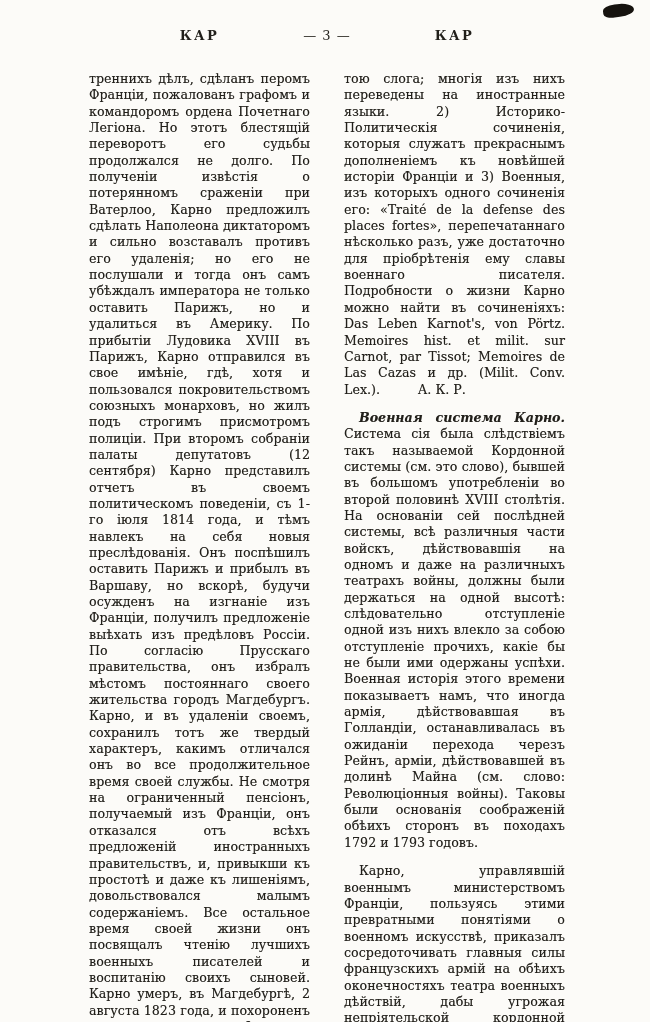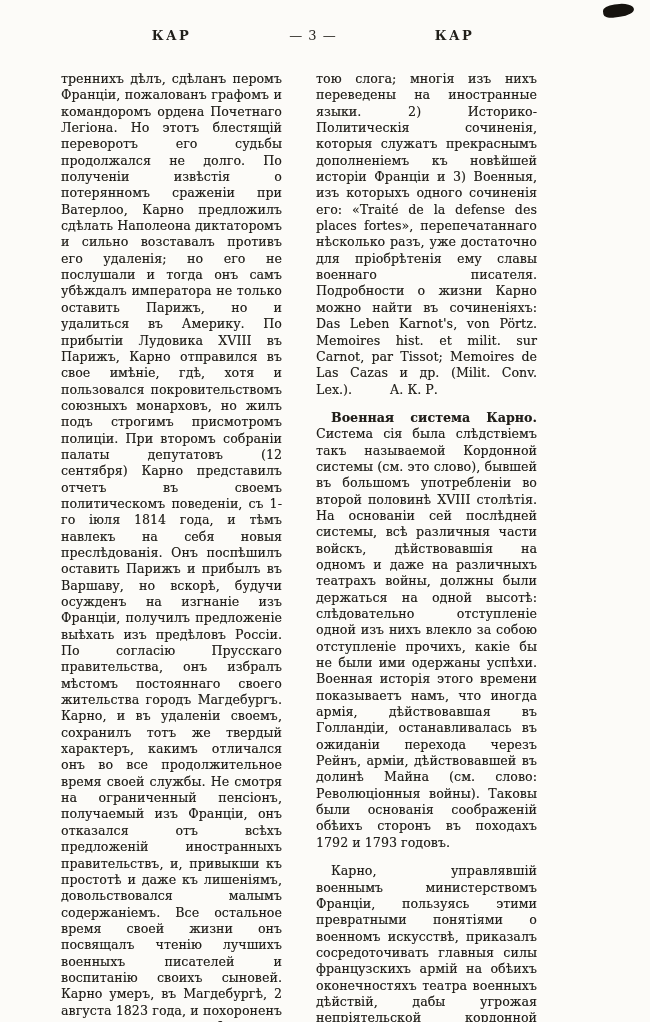--- a/index.html
+++ b/index.html
@@ -10,21 +10,21 @@
     background: var(--paper, #fcfbf8);
     color: var(--ink, #211f1a);
     font-family: "DejaVu Serif", "Liberation Serif", serif;
     position: relative;
     overflow: hidden;
   }
   .page {
     position: relative;
     width: 650px;
     height: 850px;
-    padding: 28px 73px 0 49px;
+    padding: 28px 73px 0 77px;
   }
   .running-head {
     position: relative;
     height: 22px;
     font-size: 13px;
   }
   .running-head .kw {
     font-weight: bold;
     letter-spacing: 2.5px;
   }
@@ -46,21 +46,21 @@
     font-size: 12.5px;
     line-height: 16.35px;
     text-align: justify;
     letter-spacing: 0.1px;
     hyphens: none;
     text-shadow: 0.25px 0 0 rgba(33, 31, 26, 0.5);
   }
   .para { margin: 12px; text-indent: 0; }
   .para.indent { text-indent: 15px; }
   .run-italic { }
-  .run-bold { font-weight: bold; }
+  .run-bold { font-weight: bold; font-style: italic; }
   .run-signature {
     display: inline-block;
     margin-left: 3em;
     white-space: nowrap;
   }
   .ink-mark {
     position: absolute;
     top: 4px;
     left: 603px;
     width: 31px;

